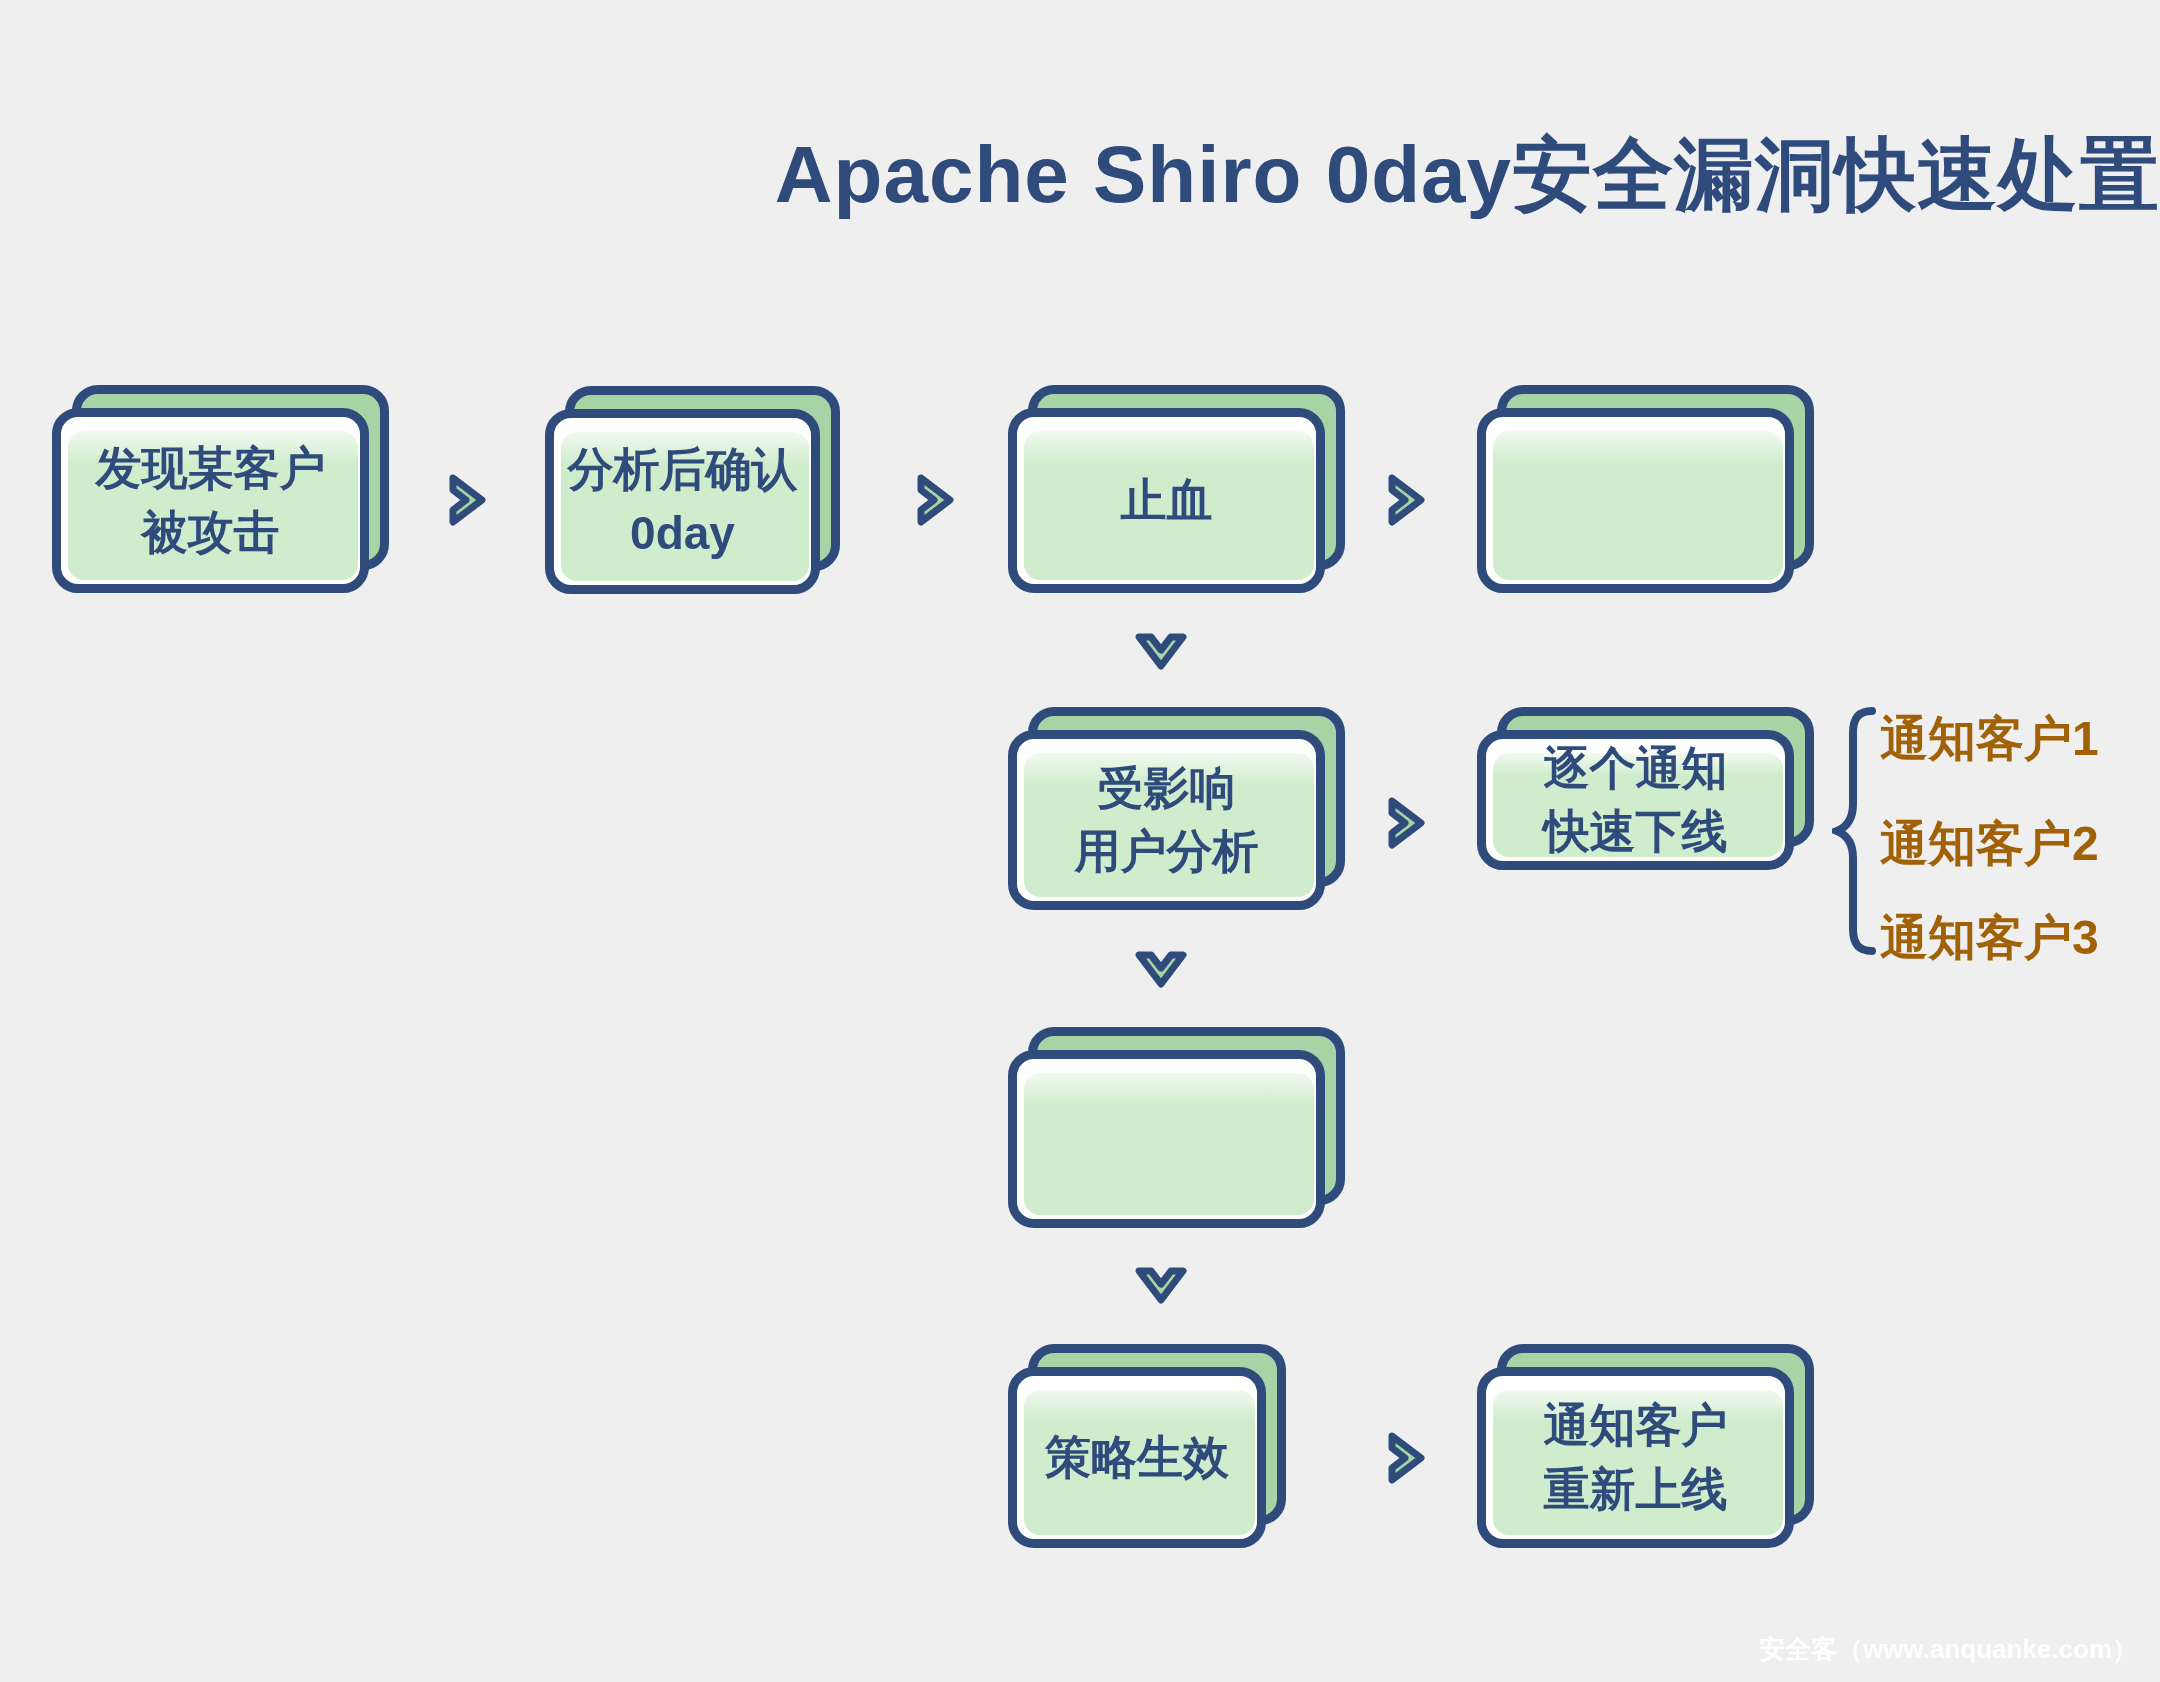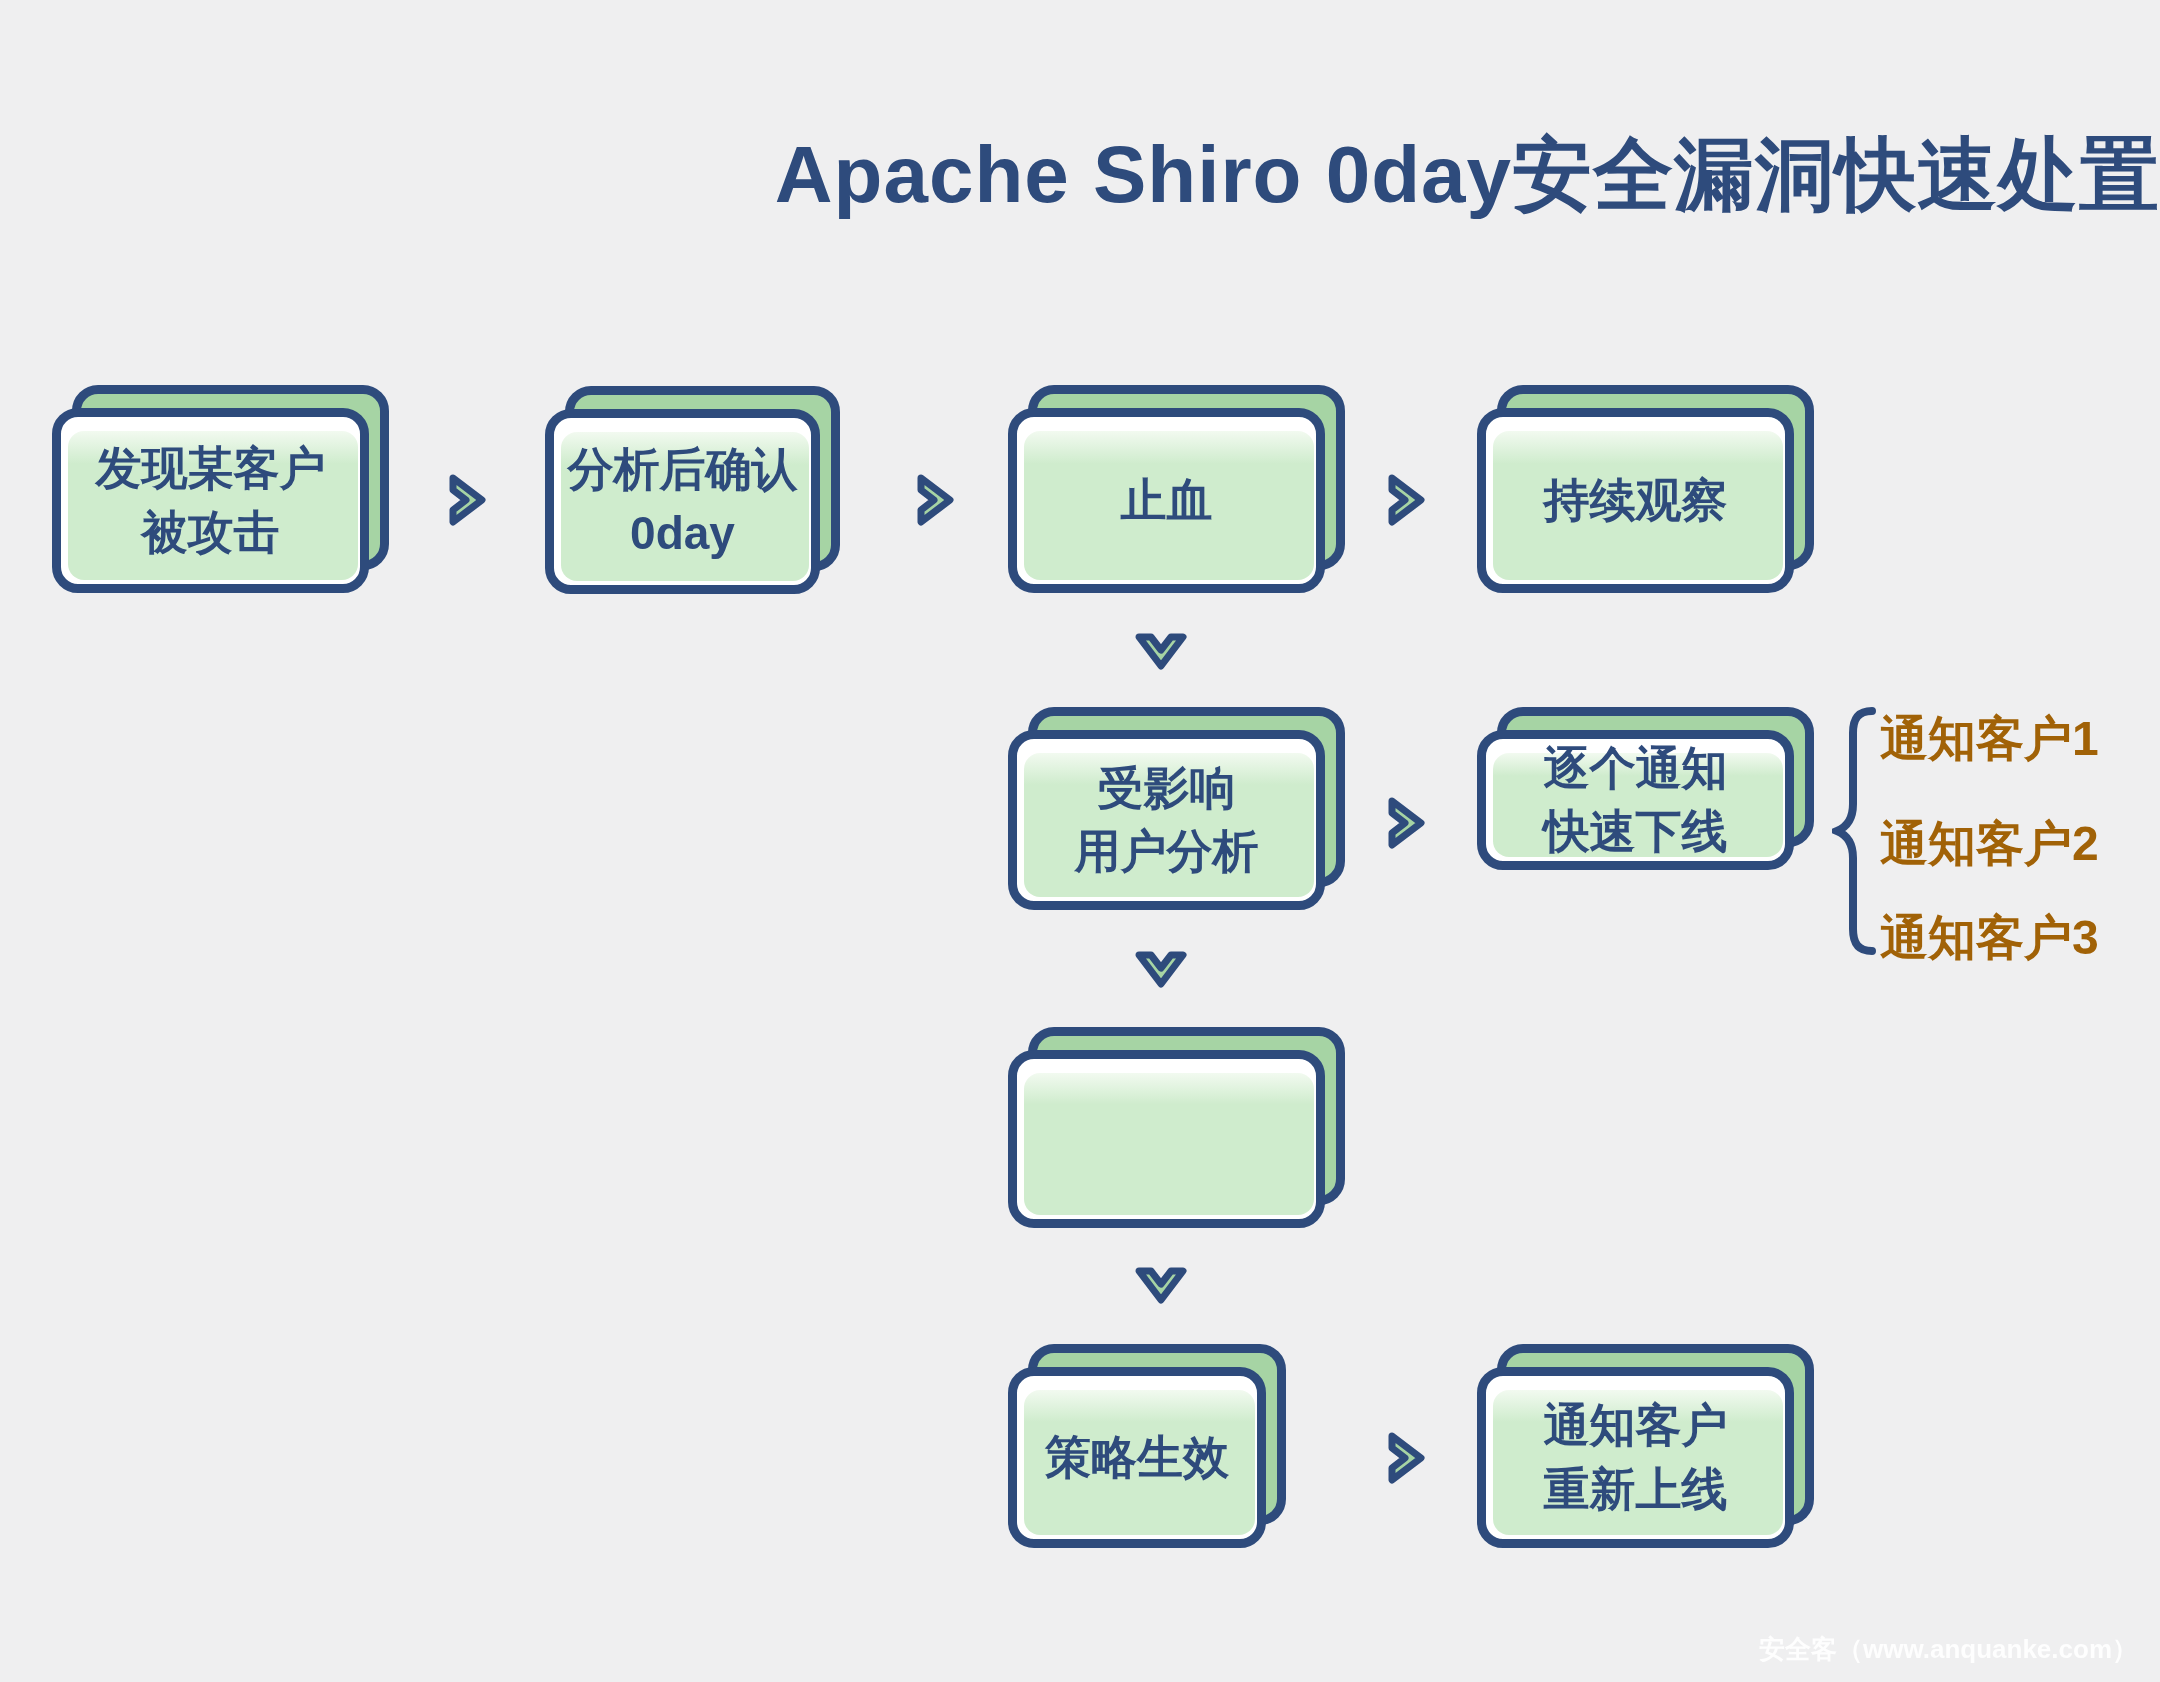--- a/index.html
+++ b/index.html
@@ -123,21 +123,20 @@
   </div>
 
   <svg class="chev" style="left:1383px;top:470px" width="46" height="60" viewBox="0 0 46 60">
     <path d="M9 8 L38 30 L9 52 L9 40 L22 30 L9 20 Z" fill="#a6d4a4" stroke="#2e4b7c" stroke-width="7" stroke-linejoin="round"></path>
   </svg>
 
   <div class="node" style="left:1477px;top:408px;width:317px;height:185px">
     <div class="back"></div>
     <div class="front">
       <div class="inner"></div>
-      <div class="label">持续观察</div>
     </div>
   </div>
 
   <svg class="chev" style="left:1131px;top:628px" width="60" height="46" viewBox="0 0 60 46">
     <path d="M8 9 L30 38 L52 9 L40 9 L30 22 L20 9 Z" fill="#a6d4a4" stroke="#2e4b7c" stroke-width="7" stroke-linejoin="round"></path>
   </svg>
 
   <div class="node" style="left:1008px;top:730px;width:317px;height:180px">
     <div class="back"></div>
     <div class="front">

